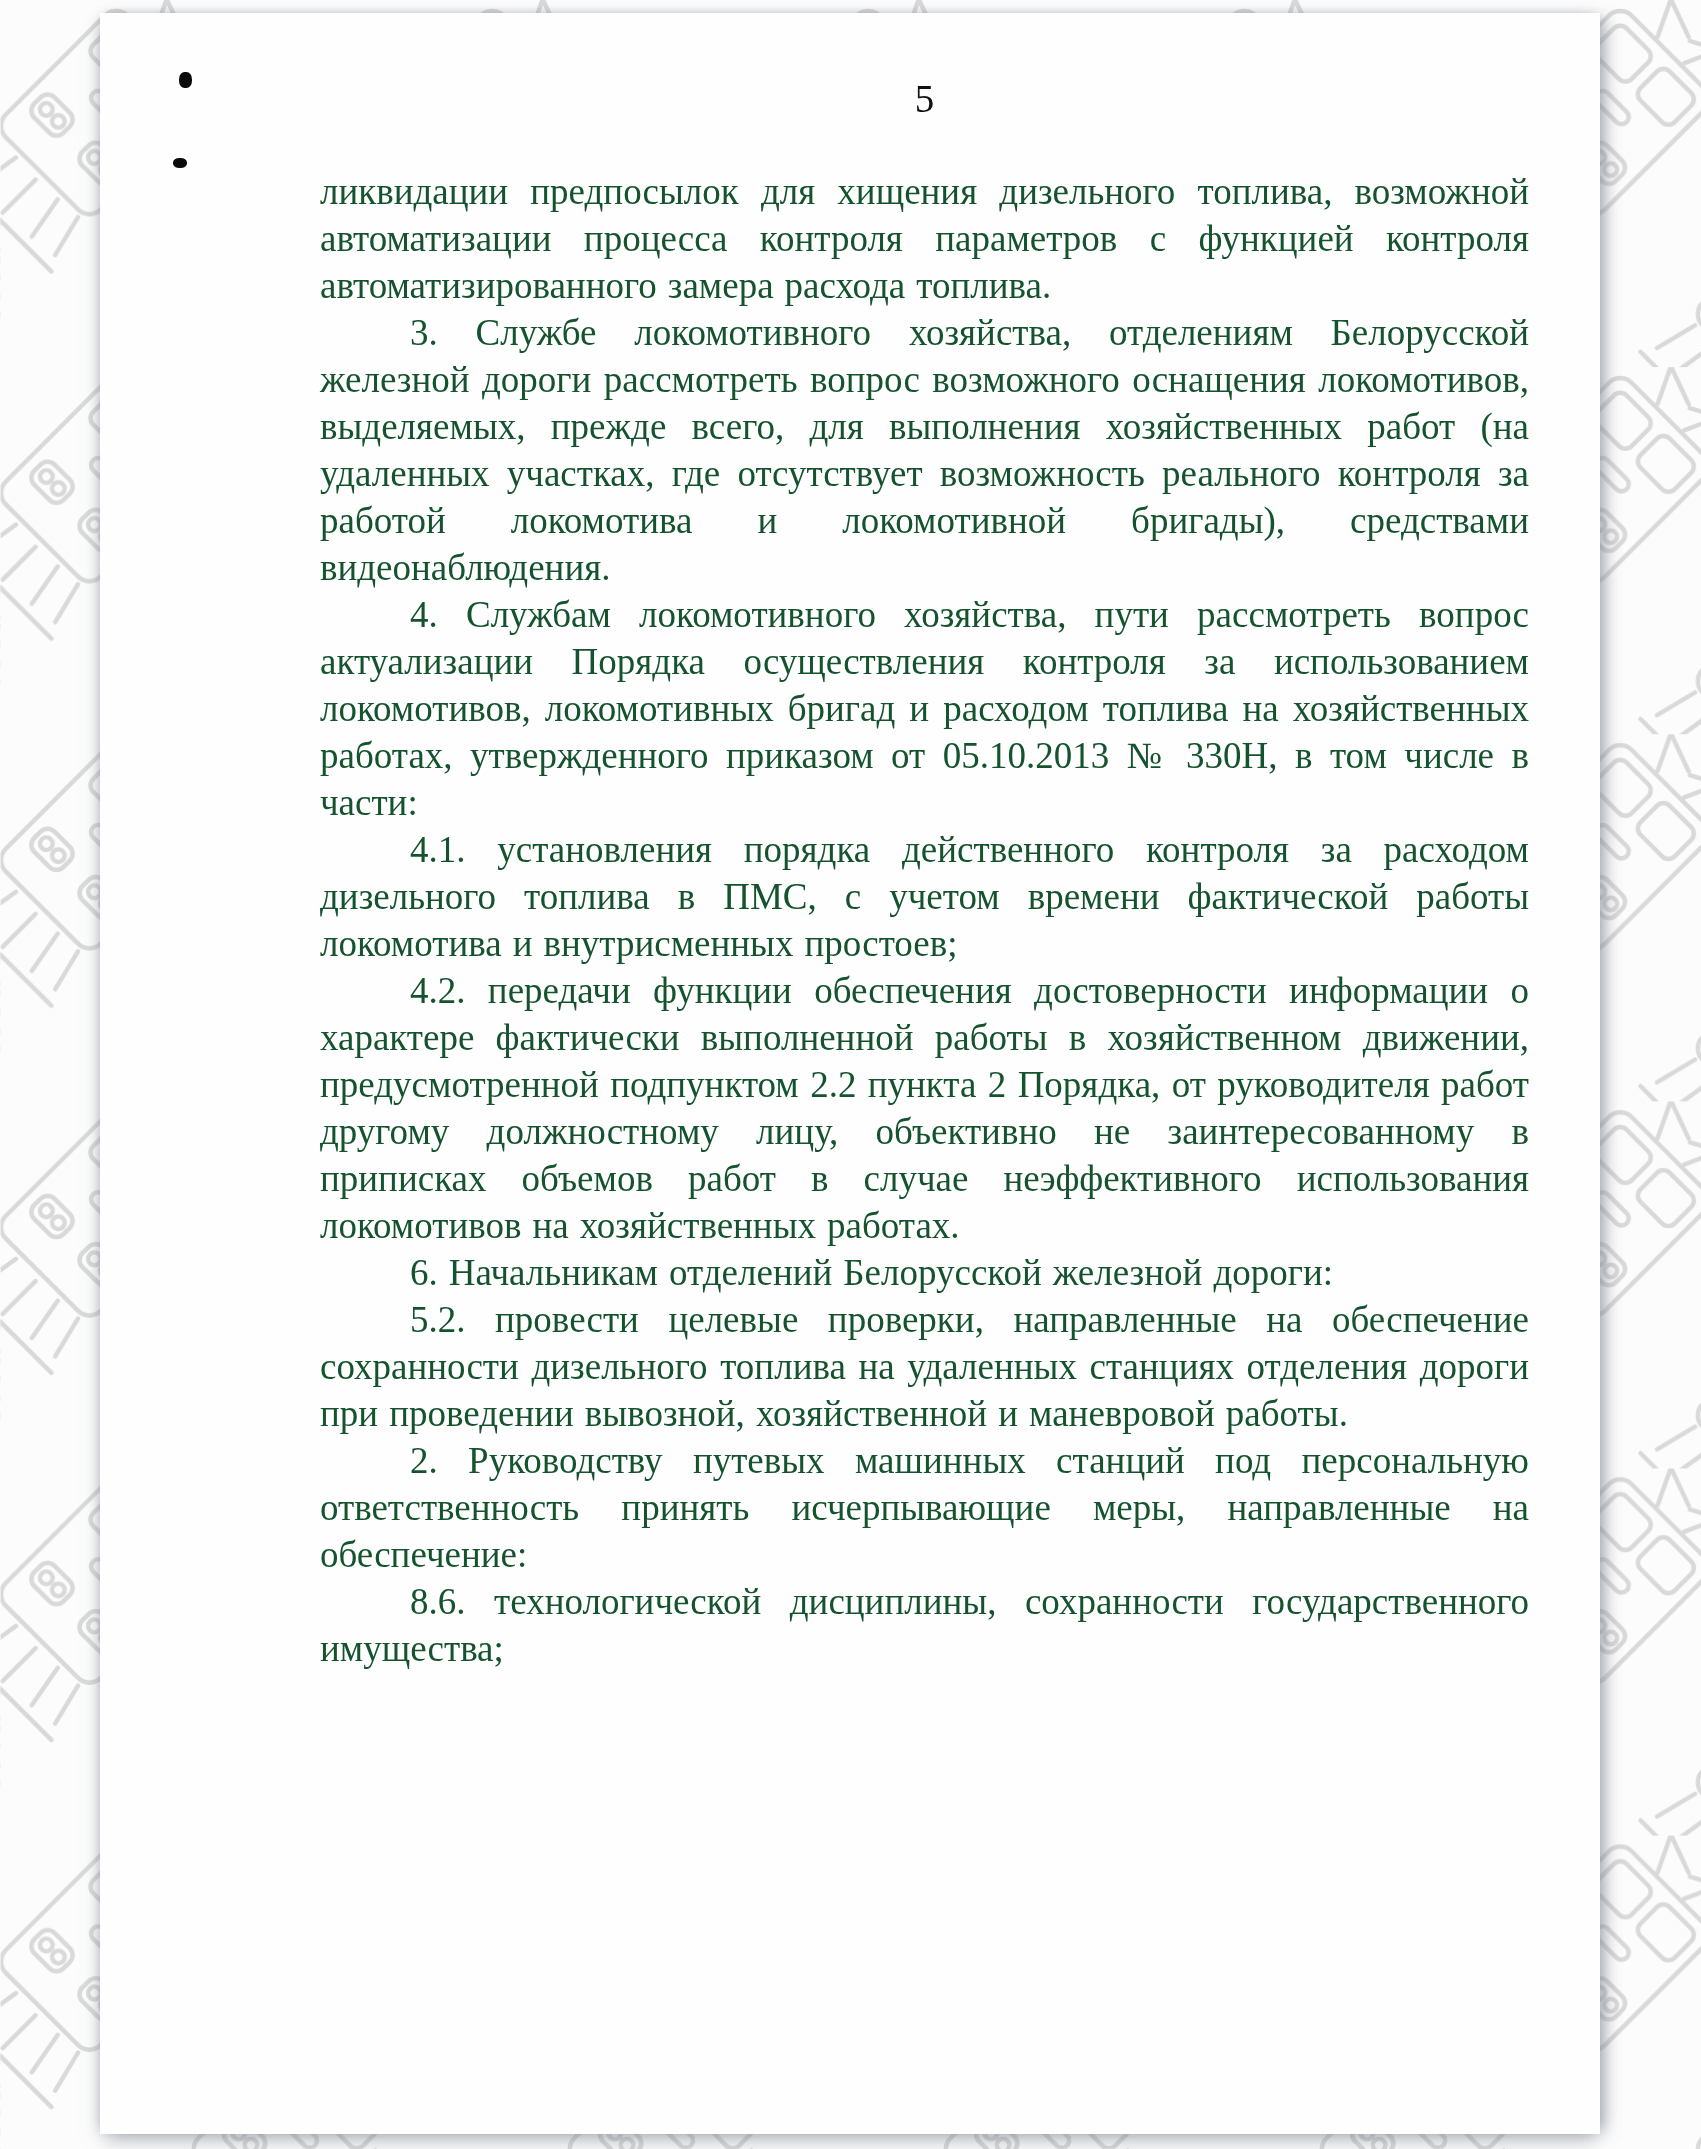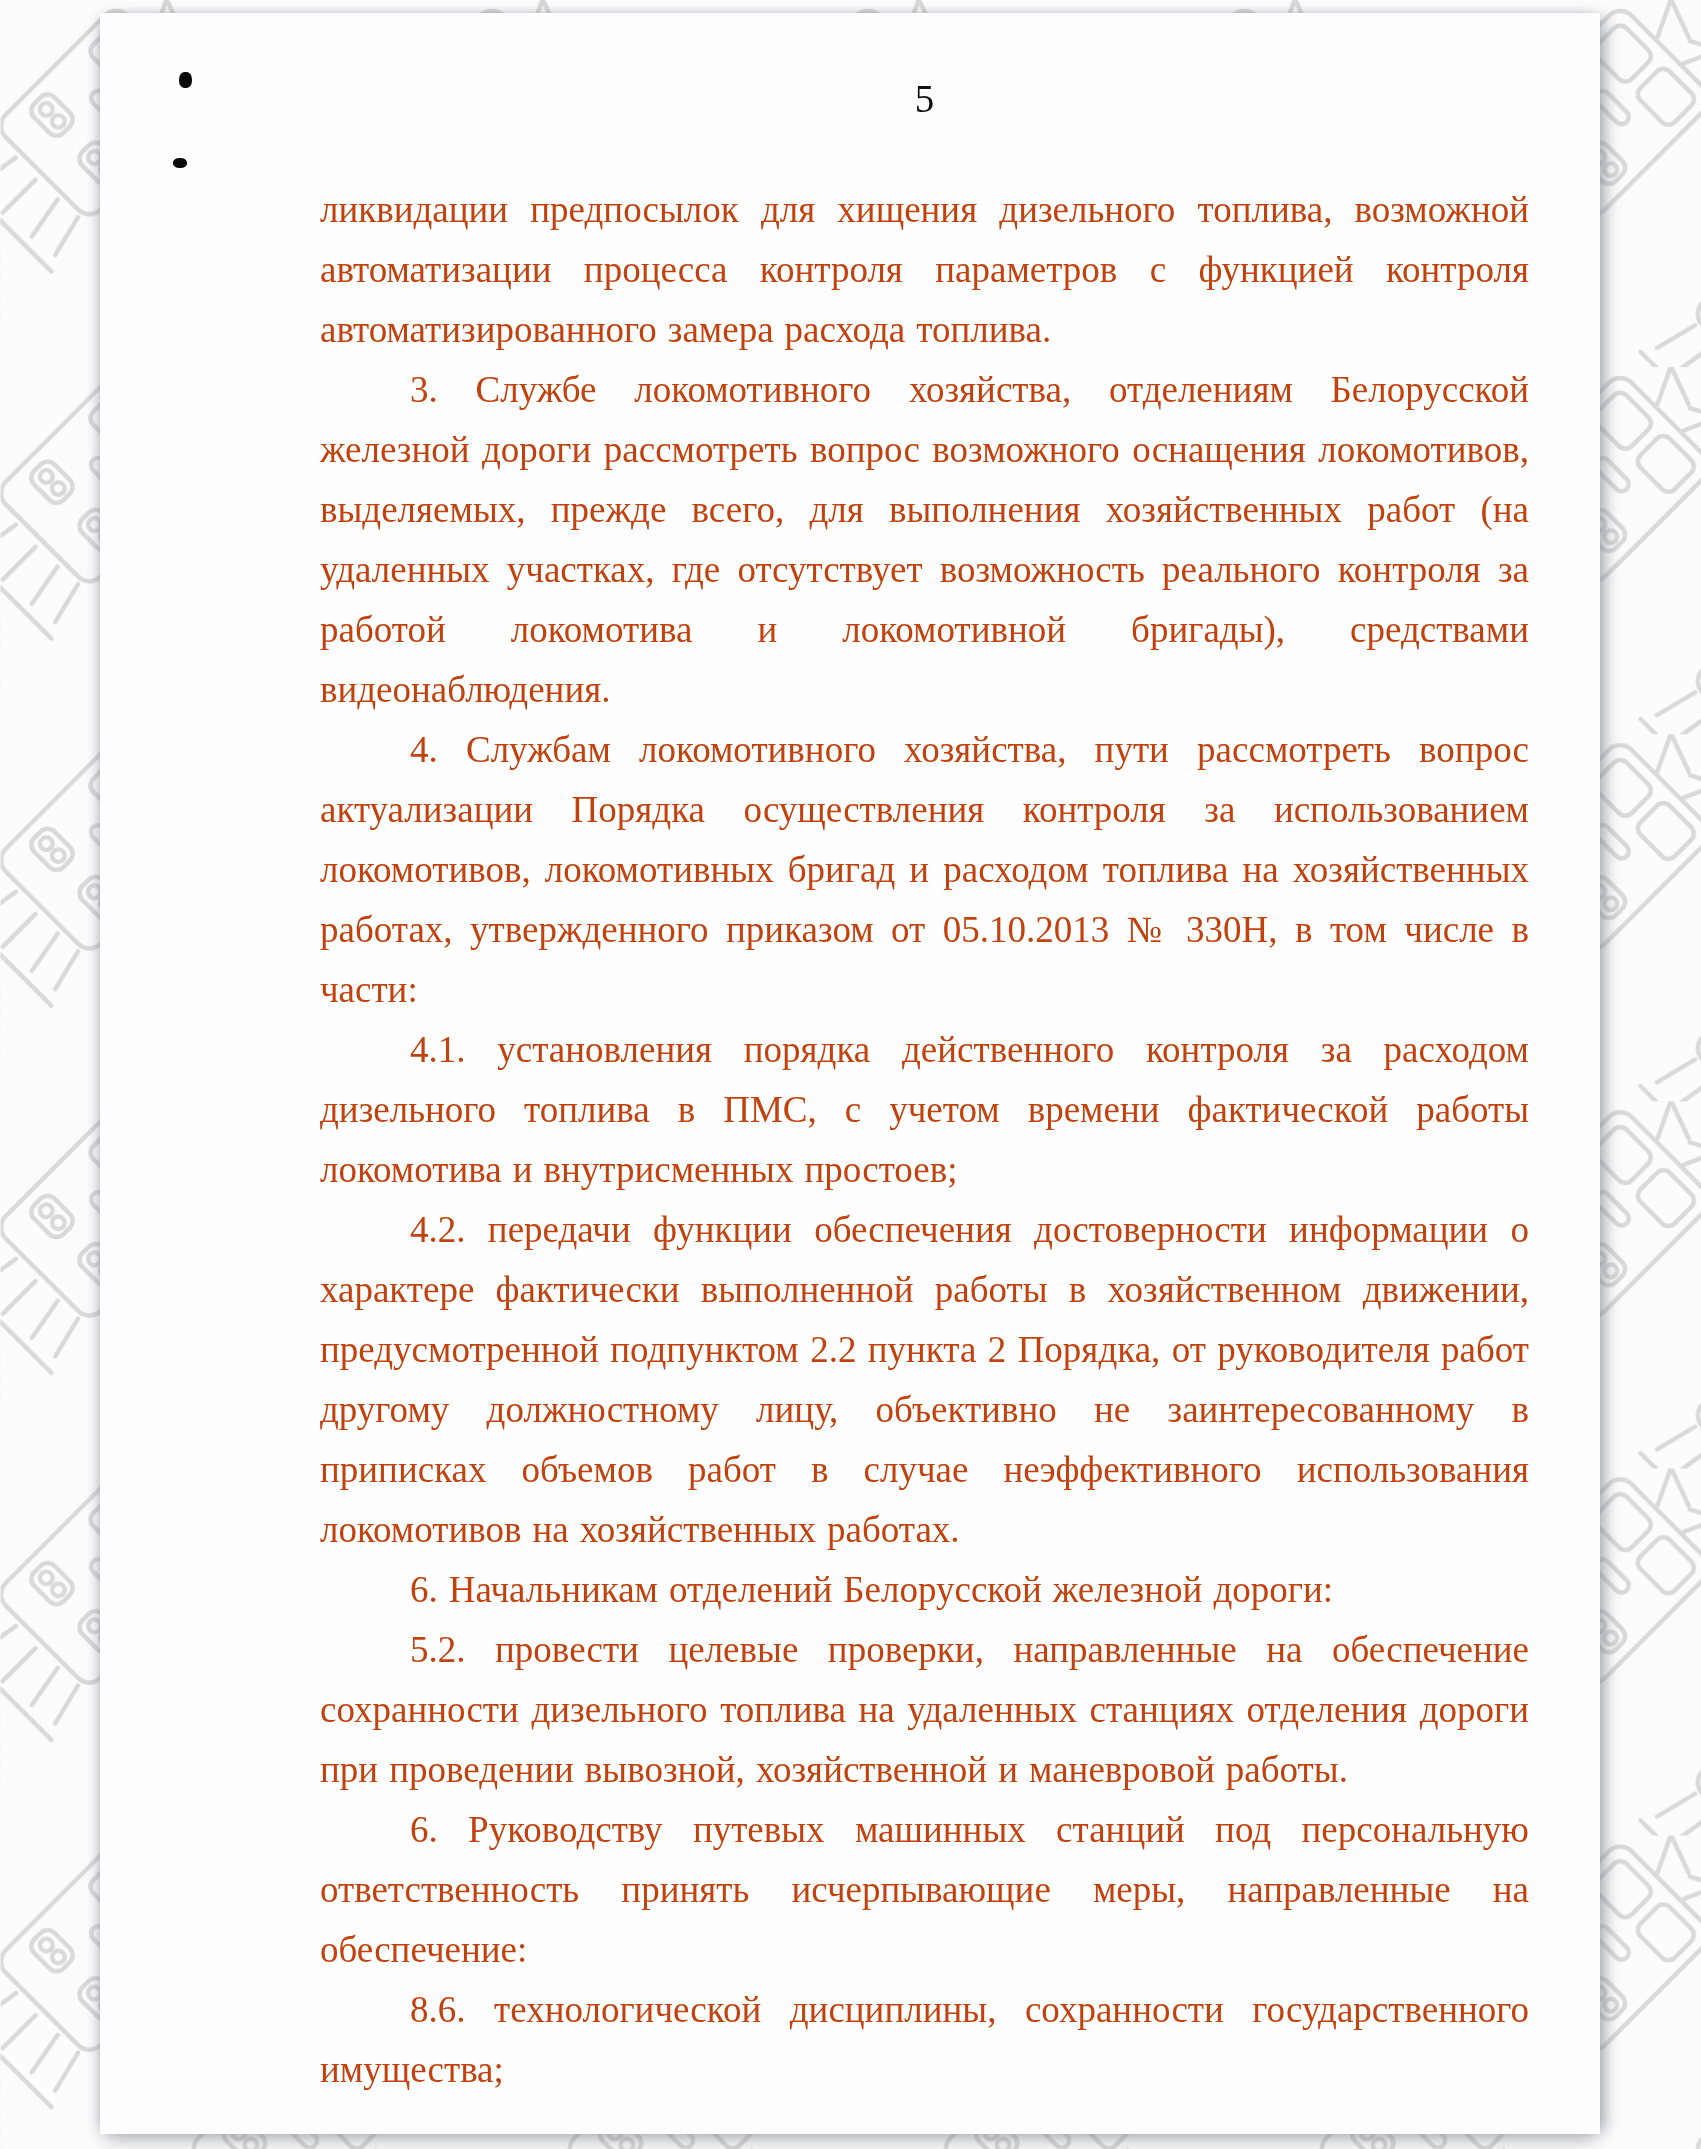--- a/index.html
+++ b/index.html
@@ -40,25 +40,25 @@
     top: 64px;
     width: 1209px;
     text-align: center;
     font-size: 39px;
     line-height: 43px;
     color: #111;
   }
   .doc-body {
     position: absolute;
     left: 220px;
-    top: 167px;
+    top: 155px;
     width: 1209px;
     font-size: 37px;
-    line-height: 60px;
-    color: #c2410c;
+    line-height: 47px;
+    color: #14532d;
     text-align: justify;
     word-spacing: 1.8px;
   }
   .para {
     margin: 0;
     padding: 0;
   }
   .para.indented {
     text-indent: 90px;
   }
@@ -106,19 +106,19 @@
     <div class="ink-dot dot-2"></div>
     <div class="page-number">5</div>
     <div class="doc-body" id="doc-body">
         <p class="para">ликвидации предпосылок для хищения дизельного топлива, возможной автоматизации процесса контроля параметров с функцией контроля автоматизированного замера расхода топлива.</p>
         <p class="para indented">3. Службе локомотивного хозяйства, отделениям Белорусской железной дороги рассмотреть вопрос возможного оснащения локомотивов, выделяемых, прежде всего, для выполнения хозяйственных работ (на удаленных участках, где отсутствует возможность реального контроля за работой локомотива и локомотивной бригады), средствами видеонаблюдения.</p>
         <p class="para indented">4. Службам локомотивного хозяйства, пути рассмотреть вопрос актуализации Порядка осуществления контроля за использованием локомотивов, локомотивных бригад и расходом топлива на хозяйственных работах, утвержденного приказом от 05.10.2013 № 330Н, в том числе в части:</p>
         <p class="para indented">4.1. установления порядка действенного контроля за расходом дизельного топлива в ПМС, с учетом времени фактической работы локомотива и внутрисменных простоев;</p>
         <p class="para indented">4.2. передачи функции обеспечения достоверности информации о характере фактически выполненной работы в хозяйственном движении, предусмотренной подпунктом 2.2 пункта 2 Порядка, от руководителя работ другому должностному лицу, объективно не заинтересованному в приписках объемов работ в случае неэффективного использования локомотивов на хозяйственных работах.</p>
         <p class="para indented">6. Начальникам отделений Белорусской железной дороги:</p>
         <p class="para indented">5.2. провести целевые проверки, направленные на обеспечение сохранности дизельного топлива на удаленных станциях отделения дороги при проведении вывозной, хозяйственной и маневровой работы.</p>
-        <p class="para indented">6. Руководству путевых машинных станций под персональную ответственность принять исчерпывающие меры, направленные на обеспечение:</p>
+        <p class="para indented">2. Руководству путевых машинных станций под персональную ответственность принять исчерпывающие меры, направленные на обеспечение:</p>
         <p class="para indented">8.6. технологической дисциплины, сохранности государственного имущества;</p>
       </div>
   </div>
 
 </div>
 
 
 </body></html>

